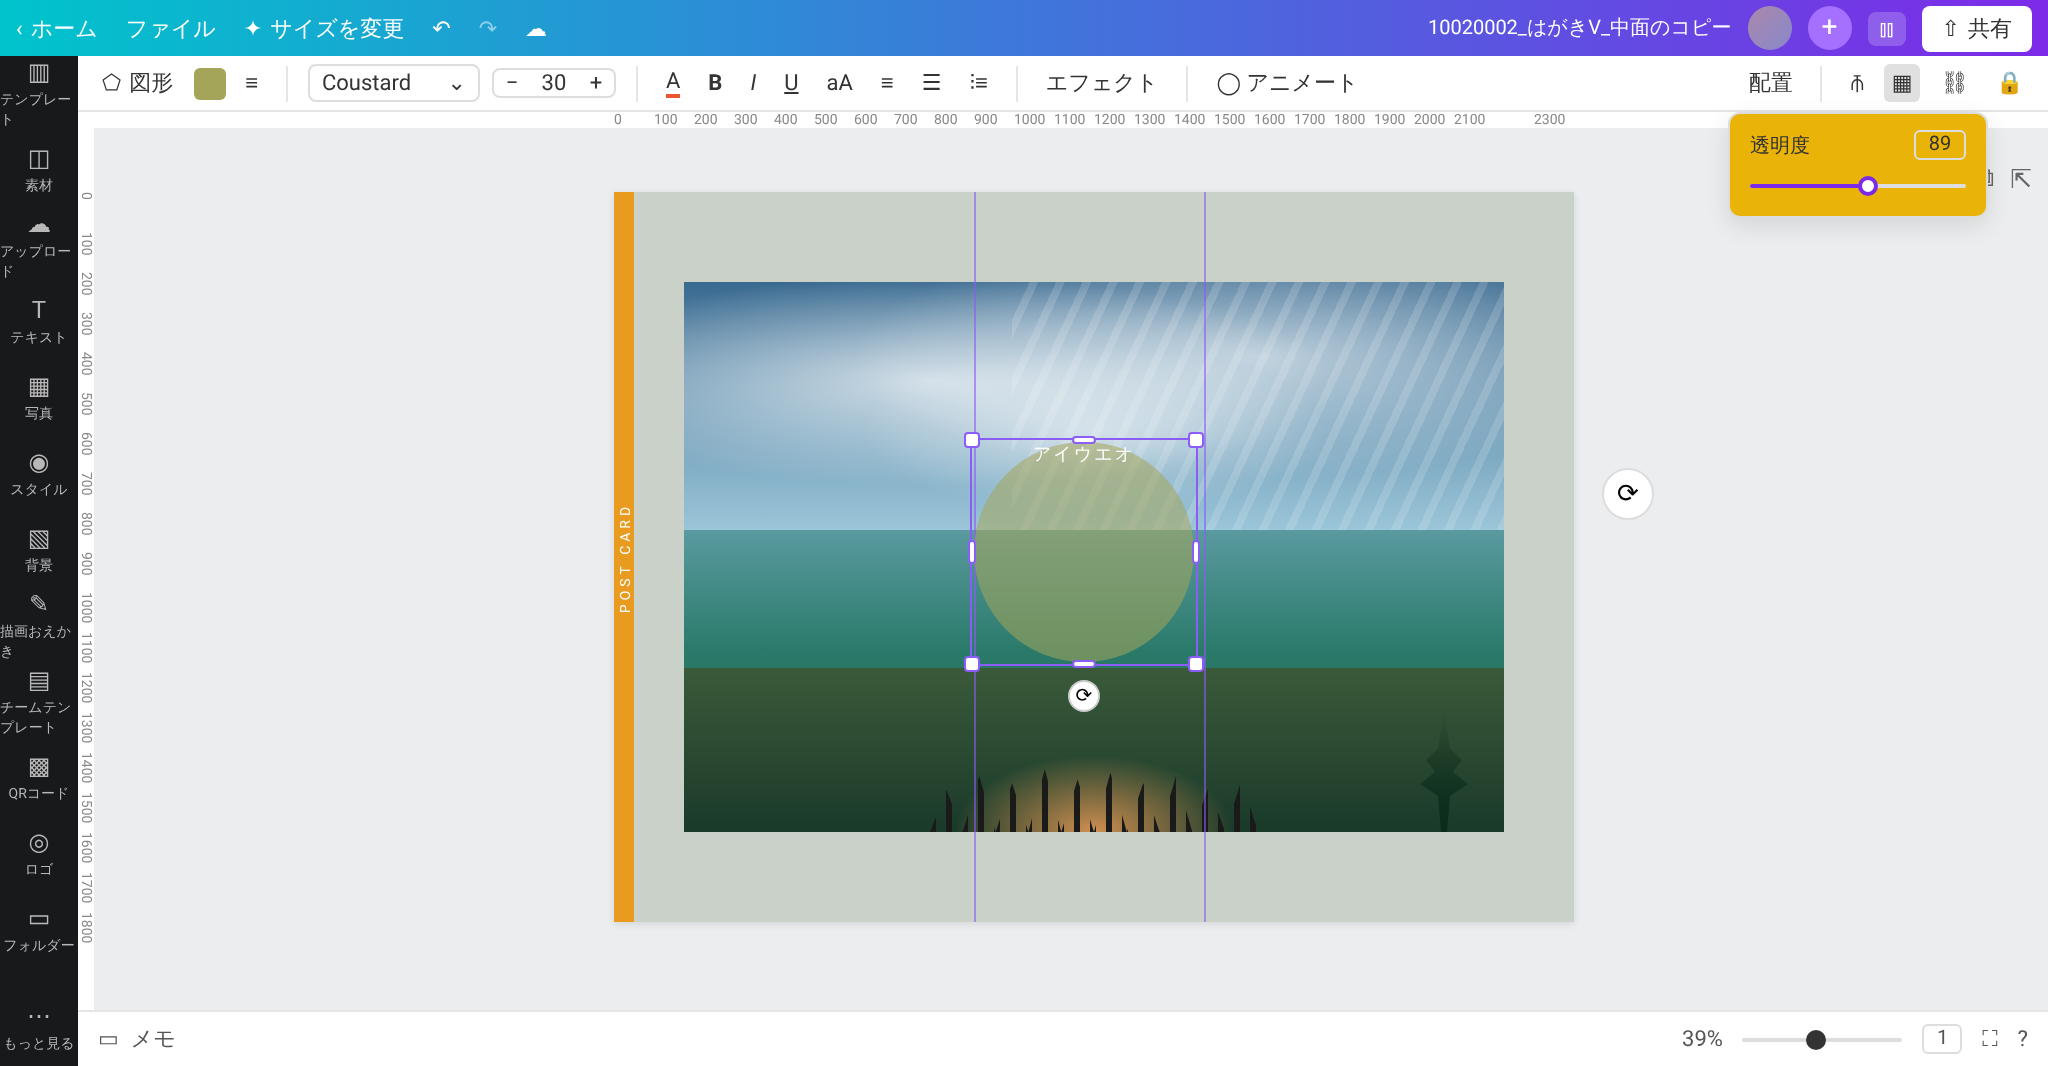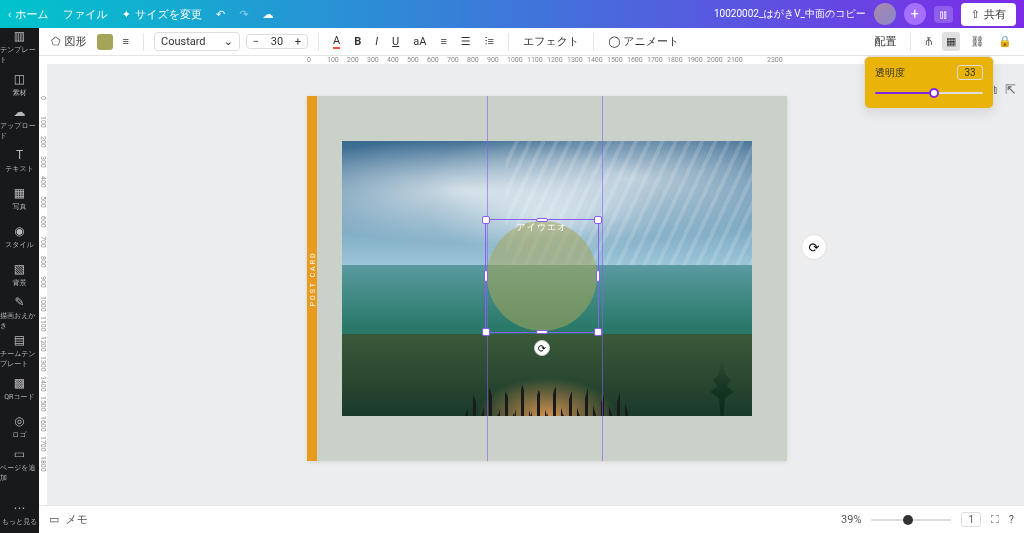--- a/index.html
+++ b/index.html
@@ -178,21 +178,21 @@
     <div class="side-item">
         <div class="si-icon">▩</div>
         <div>QRコード</div>
       </div>
     <div class="side-item">
         <div class="si-icon">◎</div>
         <div>ロゴ</div>
       </div>
     <div class="side-item">
         <div class="si-icon">▭</div>
-        <div>ページを追加</div>
+        <div>フォルダー</div>
       </div>
     <div class="side-item side-more">
         <div class="si-icon">⋯</div>
         <div>もっと見る</div>
       </div>
   </div>
 
   <div class="content">
 
     <div class="toolbar">
@@ -260,21 +260,21 @@
           </div>
         <div class="tb-btn">
             <span>🔒</span>
           </div>
       </div>
     </div>
 
     <div class="popover">
       <div class="popover-row">
         <span>透明度</span>
-        <span class="val-box">33</span>
+        <span class="val-box">89</span>
       </div>
       <div class="slider">
         <div class="slider-track"></div>
         <div class="slider-fill" style="width:55%;"></div>
         <div class="slider-thumb" style="left:55%;"></div>
       </div>
     </div>
 
     <div style="display:flex;">
       <div class="ruler-corner"></div>

